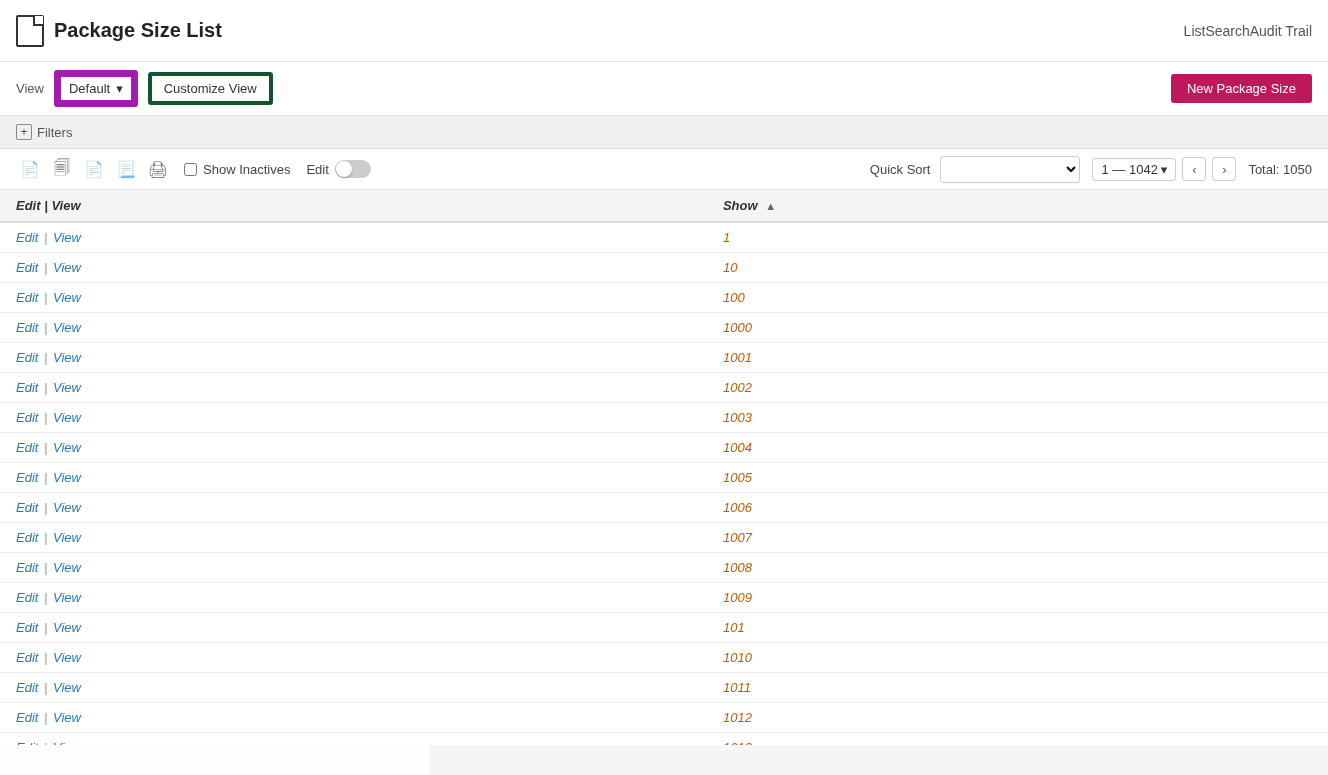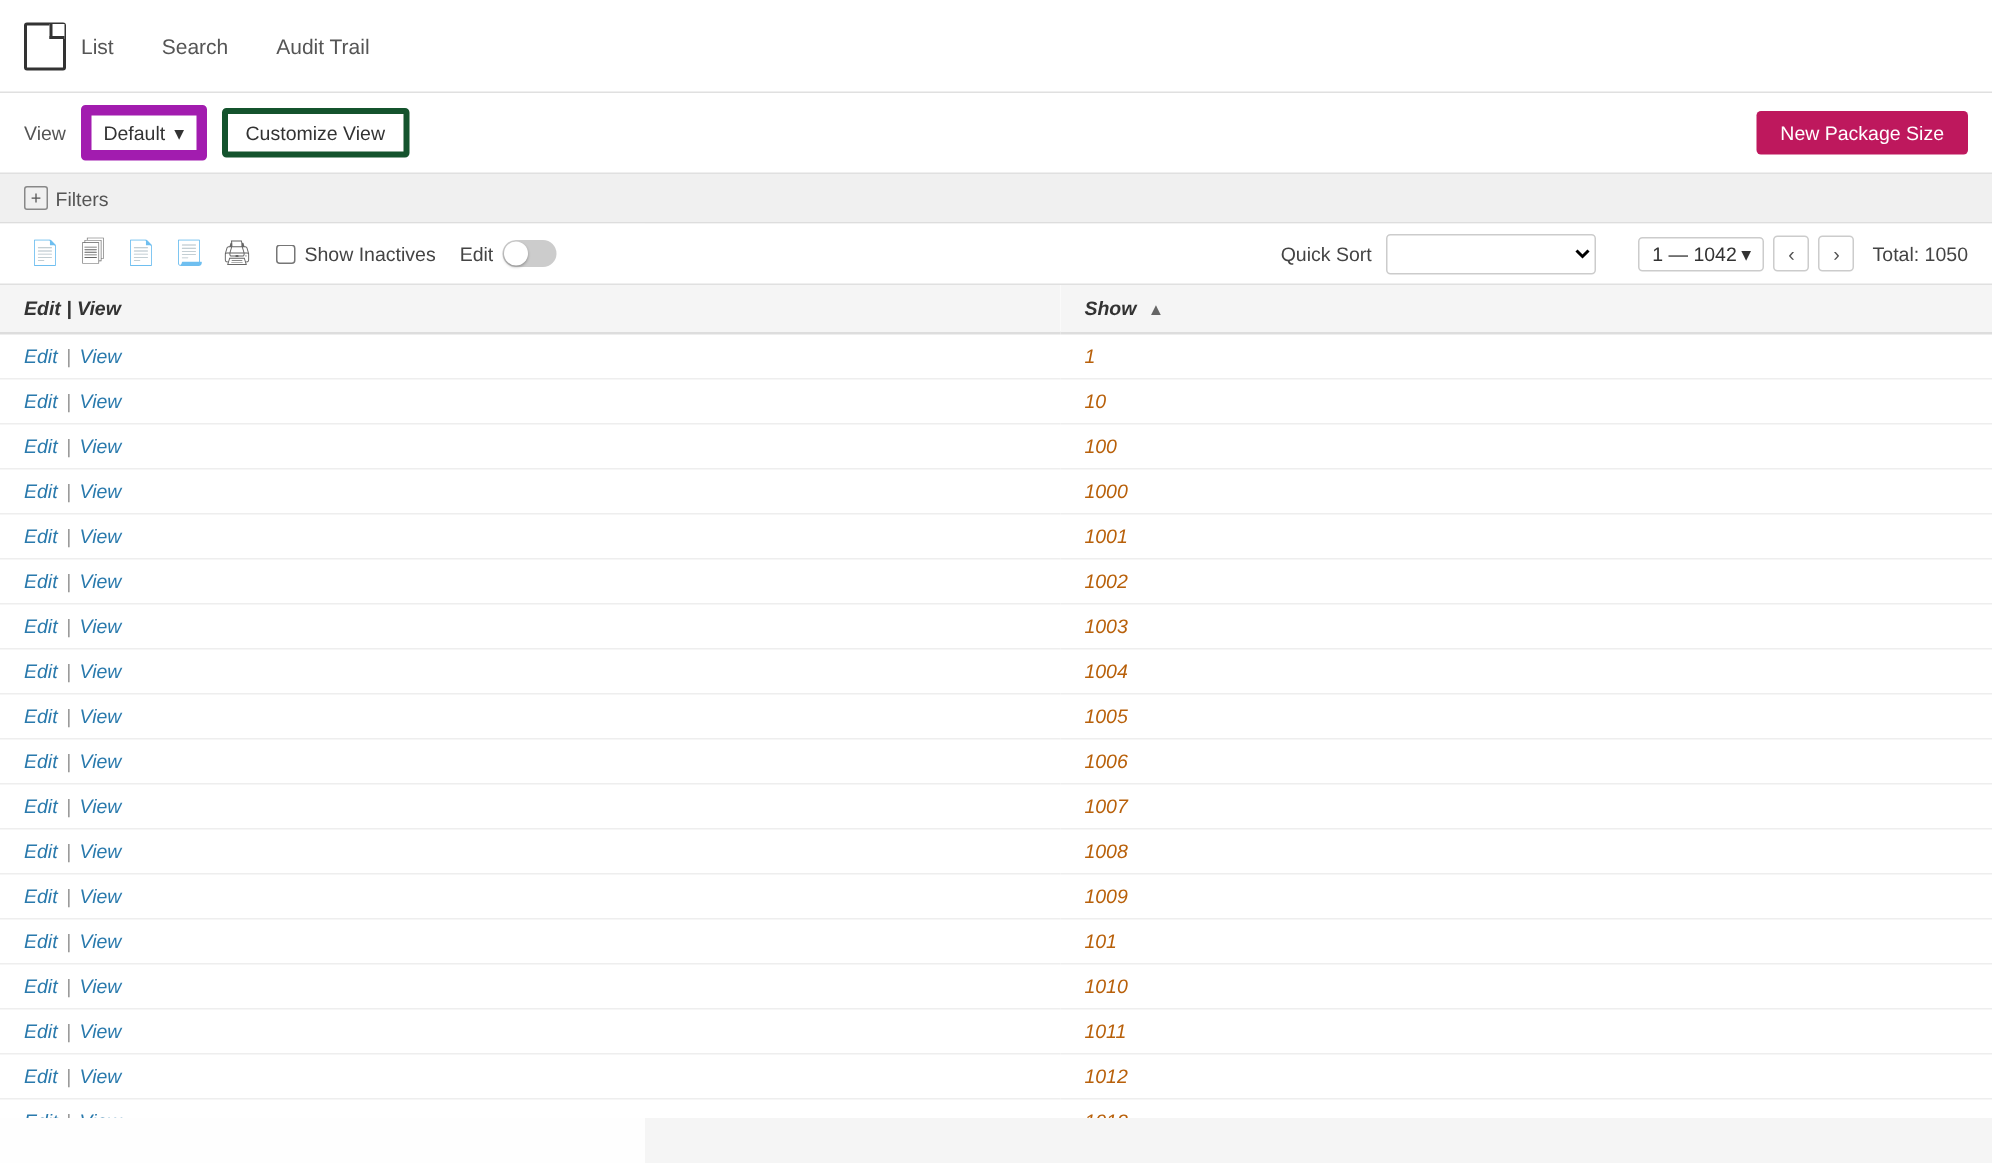--- a/index.html
+++ b/index.html
@@ -75,21 +75,20 @@
       border-bottom: 2px solid #333;
     }
     .page-title {
       font-size: 20px;
       font-weight: bold;
       color: #222;
       flex: 1;
     }
     .header-nav {
       display: flex;
-      gap: 32px;
       align-items: flex-start;
     }
     .header-nav-item {
       color: #555;
       font-size: 14px;
       cursor: pointer;
       text-decoration: none;
     }
 
     
@@ -222,21 +221,21 @@
       padding: 4px 8px;
       font-size: 13px;
       width: 140px;
       background: #fff;
       cursor: pointer;
     }
     .pagination {
       display: flex;
       align-items: center;
       gap: 6px;
-      margin-left: 24px;
+      margin-left: 8px;
       font-size: 13px;
     }
     .pagination-range {
       display: flex;
       align-items: center;
       gap: 3px;
       border: 1px solid #ccc;
       border-radius: 3px;
       padding: 3px 8px;
       background: #fff;
@@ -371,20 +370,21 @@
         <span>Management</span>
         <span class="chevron">›</span>
       </div>
     </div>
 </div>
 
 <div class="main-content">
 
   <div class="top-header">
     <div class="page-icon"></div>
+    <span class="page-title">Package Size List</span>
     <nav class="header-nav">
       <a class="header-nav-item">List</a>
       <a class="header-nav-item">Search</a>
       <a class="header-nav-item">Audit Trail</a>
     </nav>
   </div>
 
   <div class="view-bar">
     <span class="view-label">View</span>
     <div class="view-select">

